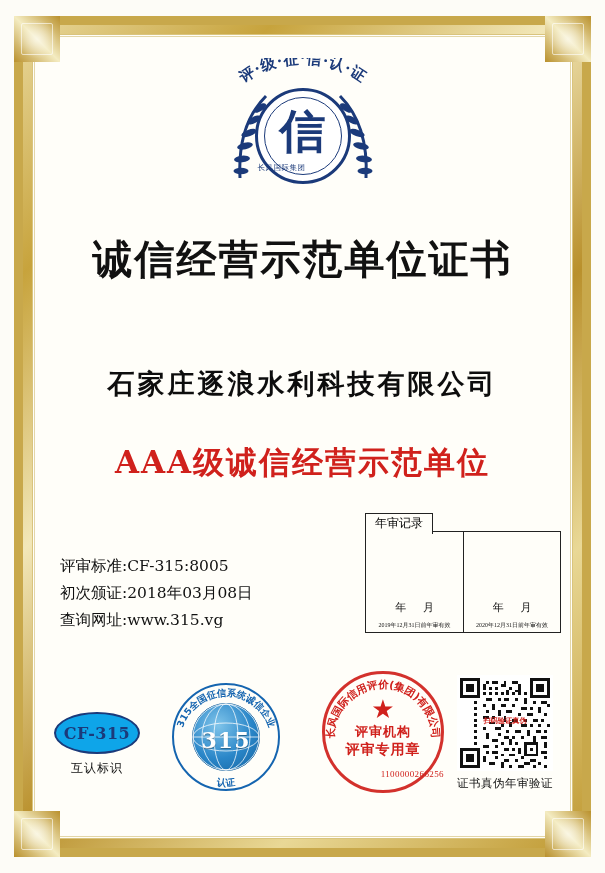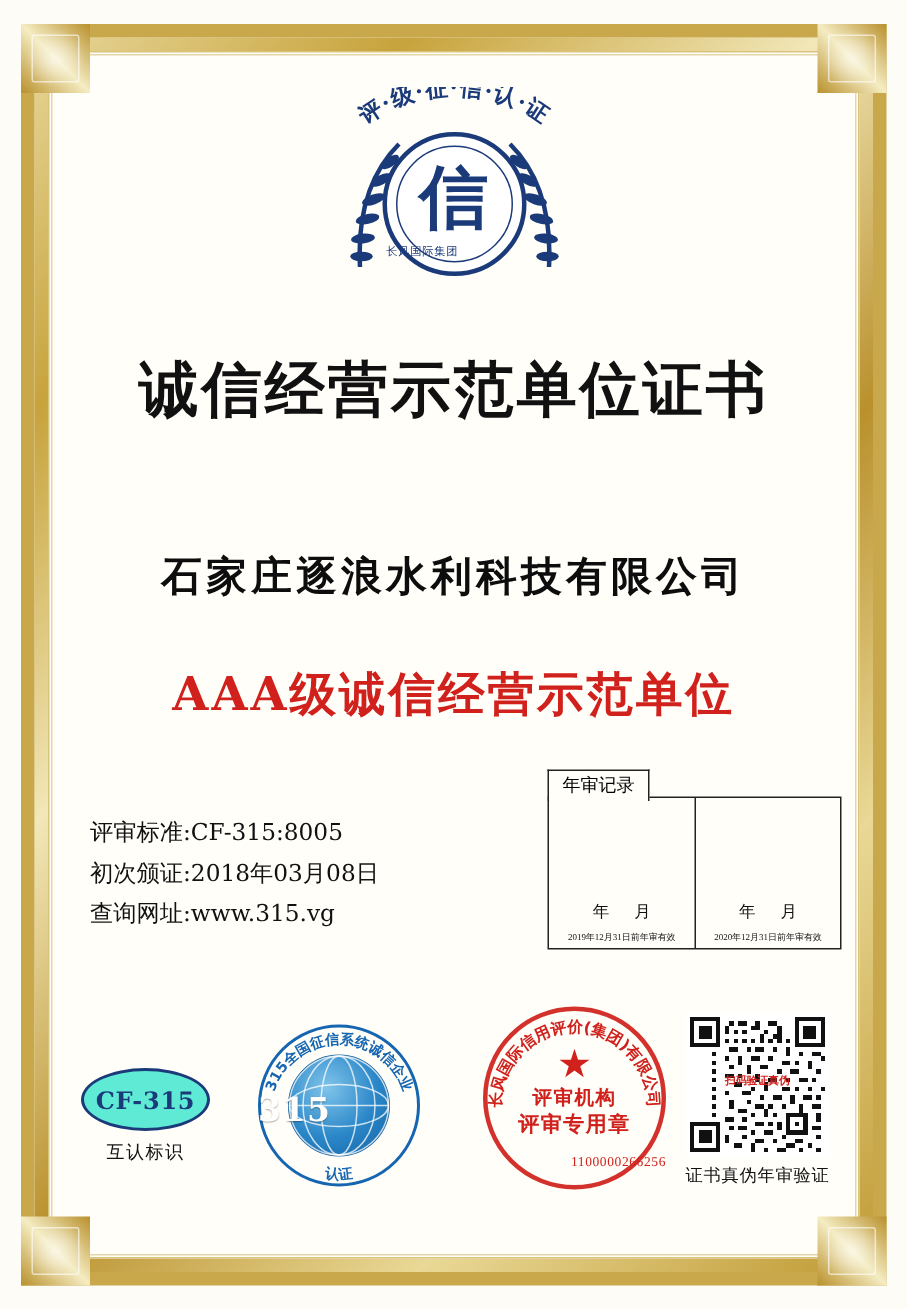--- a/index.html
+++ b/index.html
@@ -204,21 +204,21 @@
     letter-spacing: 2px;
     font-weight: bold;
     color: #d0211c;
     font-family: "DejaVu Serif", "Liberation Serif", serif;
   }
 
   
   .details {
     position: absolute;
     left: 26px;
-    top: 506px;
+    top: 517px;
     font-size: 15.5px;
     line-height: 27px;
     color: #111111;
     font-family: "DejaVu Serif", "Liberation Serif", serif;
   }
   .details div { white-space: nowrap; }
 
   
   .annual {
     position: absolute;
@@ -298,21 +298,21 @@
     border-radius: 50%;
     box-sizing: border-box;
     display: flex;
     align-items: center;
     justify-content: center;
     color: #1b3a7a;
     font-size: 16px;
     font-weight: bold;
     letter-spacing: 0.5px;
     font-family: "DejaVu Serif", "Liberation Serif", serif;
-    background: #5eead4;
+    background: #0ea5e9;
   }
   .cf-caption {
     margin-top: 6px;
     font-size: 12px;
     color: #111;
     letter-spacing: 1px;
   }
 
   
   .globe-seal {
@@ -339,21 +339,21 @@
   }
   .globe-lines {
     position: absolute;
     left: 20px; top: 20px;
     width: 68px; height: 68px;
   }
   .globe-num {
     position: absolute;
     left: 0; right: 0;
     top: 44px;
-    text-align: left;
+    text-align: center;
     font-size: 22px;
     font-weight: bold;
     color: #ffffff;
     letter-spacing: 1px;
     font-family: "DejaVu Serif", "Liberation Serif", serif;
     text-shadow: 0 1px 1px rgba(0,0,0,0.35);
   }
   .seal-arc-svg { position: absolute; inset: 0; }
 
   

